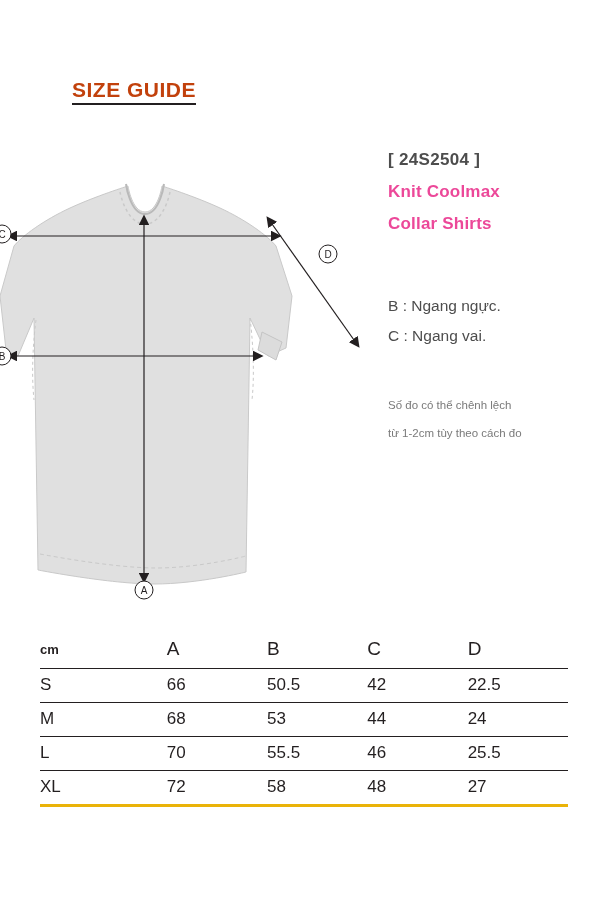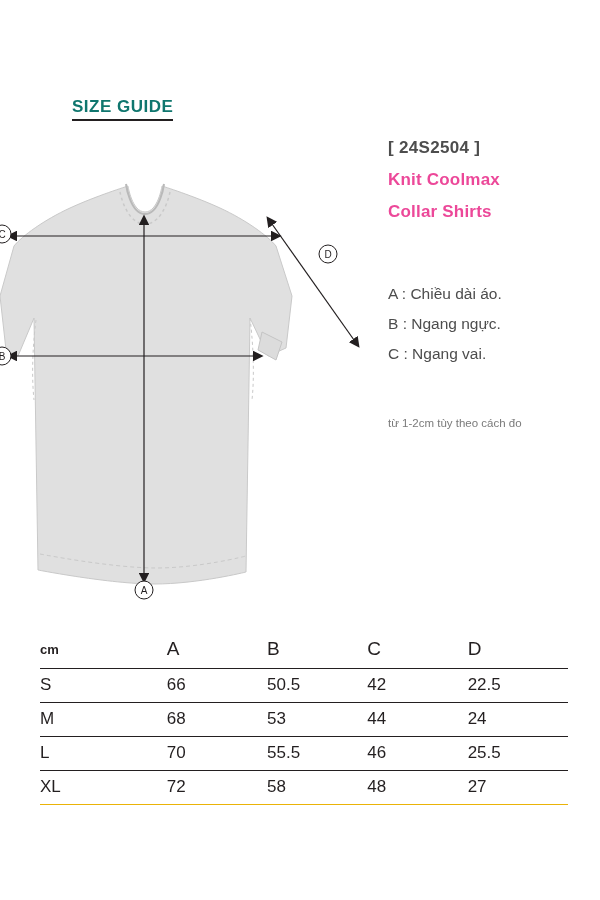--- a/index.html
+++ b/index.html
@@ -14,28 +14,27 @@
     font-family: "Liberation Sans", sans-serif;
     color: #231f20;
     overflow: hidden;
   }
 
   
   .title {
     position: absolute;
     left: 72px;
     top: 78px;
-    font-size: 17px;
+    font-size: 21px;
     font-weight: bold;
     letter-spacing: 0.5px;
-    color: #0f766e;
+    color: #c2410c;
     border-bottom: 2px solid #231f20;
     padding-bottom: 2px;
     line-height: 1.1;
-    margin-top: 20px;
   }
 
   
   .illustration {
     position: absolute;
     left: 0;
     top: 150px;
     width: 360px;
     height: 470px;
   }
@@ -47,20 +46,21 @@
     left: 388px;
     top: 132px;
     width: 205px;
   }
   .code {
     font-size: 17px;
     font-weight: bold;
     color: #4d4d4d;
     line-height: 1.9;
     letter-spacing: 0.3px;
+    margin-top: 12px;
   }
   .prodname {
     font-size: 17px;
     font-weight: bold;
     color: #ec4899;
     line-height: 1.85;
     letter-spacing: 0.2px;
   }
   .legend {
     margin-top: 52px;
@@ -96,21 +96,21 @@
     border-bottom: 1px solid #231f20;
   }
   thead th {
     font-size: 19px;
     padding-bottom: 8px;
   }
   thead th.unit {
     font-size: 13px;
     font-weight: bold;
   }
-  tbody tr:last-child td { border-bottom: 1px solid #eab308; margin-top: 13px; }
+  tbody tr:last-child td { border-bottom: 3px solid #eab308; margin-top: 13px; }
   col.c-size { width: 24%; }
   col.c-val  { width: 19%; }
 
   
   .lbl {
     font-family: "Liberation Sans", sans-serif;
     font-size: 10px;
     fill: #231f20;
   }
 </style>
@@ -187,26 +187,26 @@
     </g>
   </svg>
 </div>
 
 <div class="info">
   <div class="code">[ 24S2504 ]</div>
   <div class="prodname">Knit  Coolmax</div>
   <div class="prodname">Collar Shirts</div>
 
   <div class="legend">
-    <div>A : Chiều dài áo.</div>
     <div>B : Ngang ngực.</div>
     <div>C : Ngang vai.</div>
   </div>
 
   <div class="note">
+    <div>Số đo có thể chênh lệch</div>
     <div>từ 1-2cm tùy theo cách đo</div>
   </div>
 </div>
 
 <div class="table-wrap">
   <table>
     <colgroup>
       <col class="c-size">
         <col class="c-val">
         <col class="c-val">

